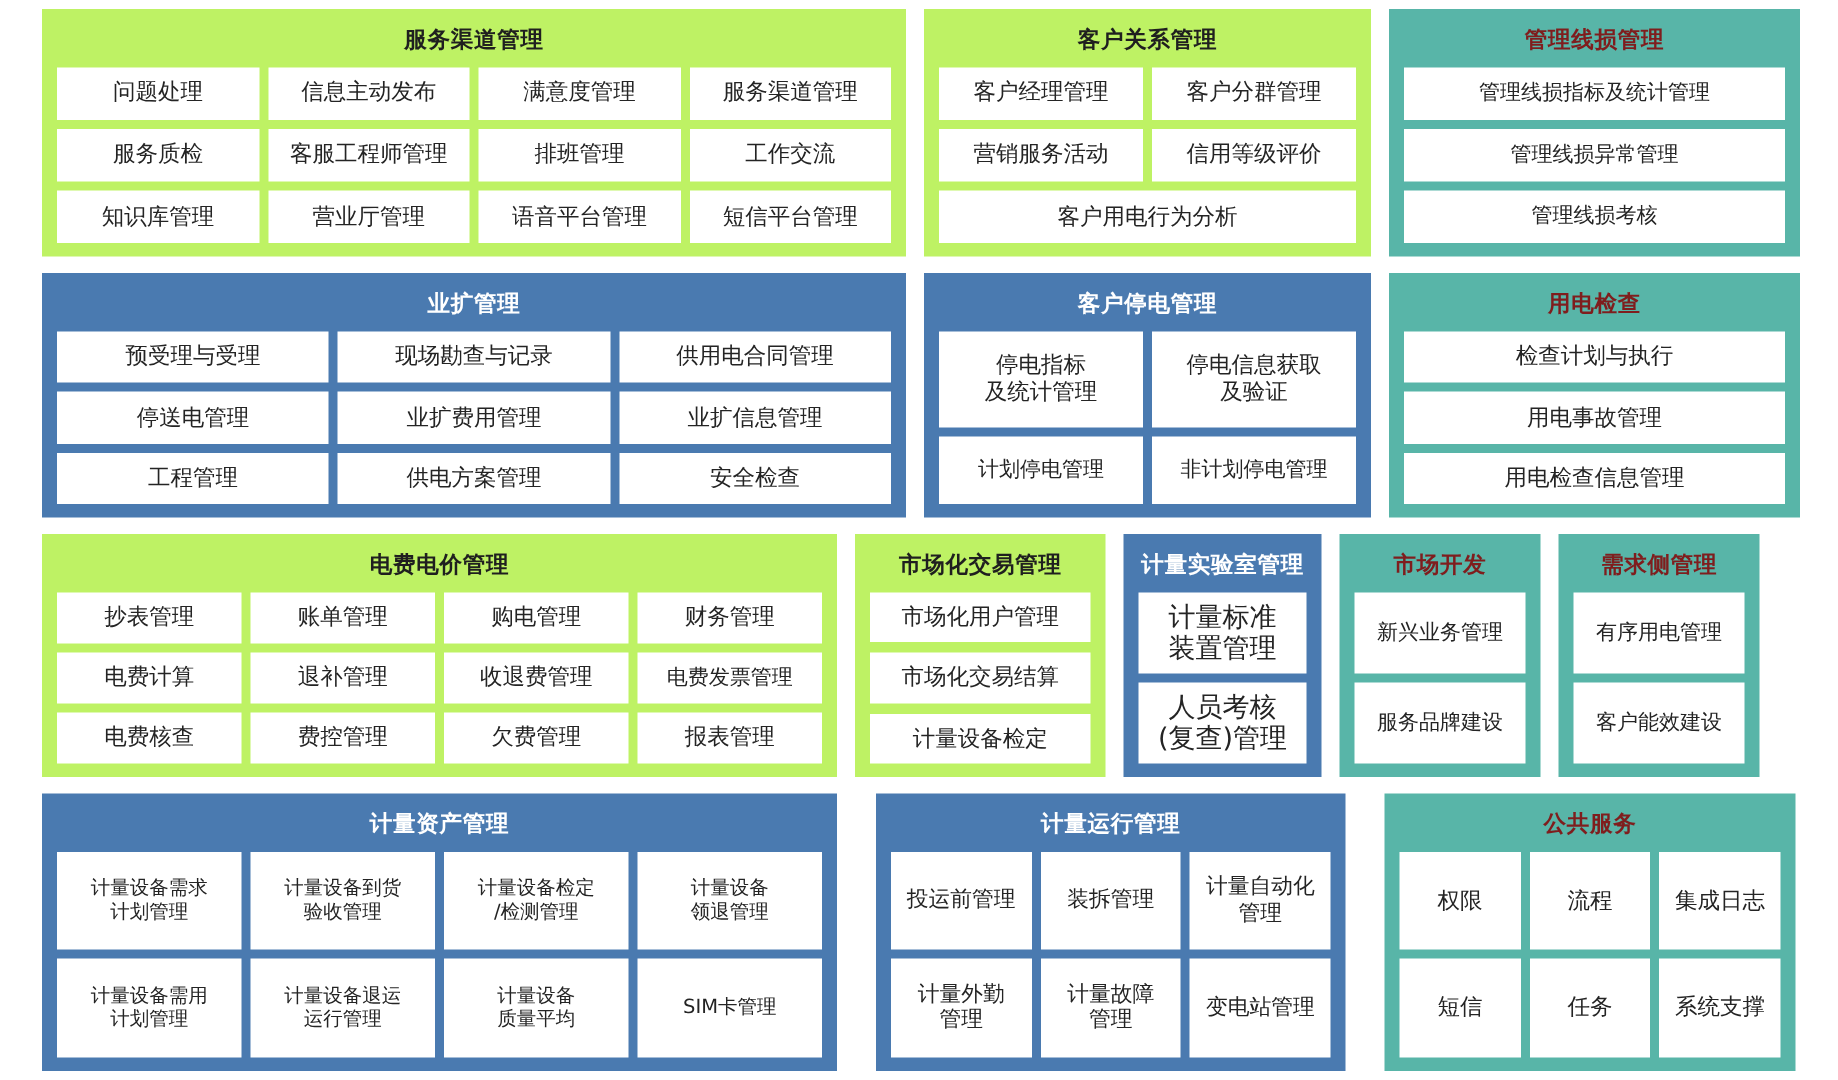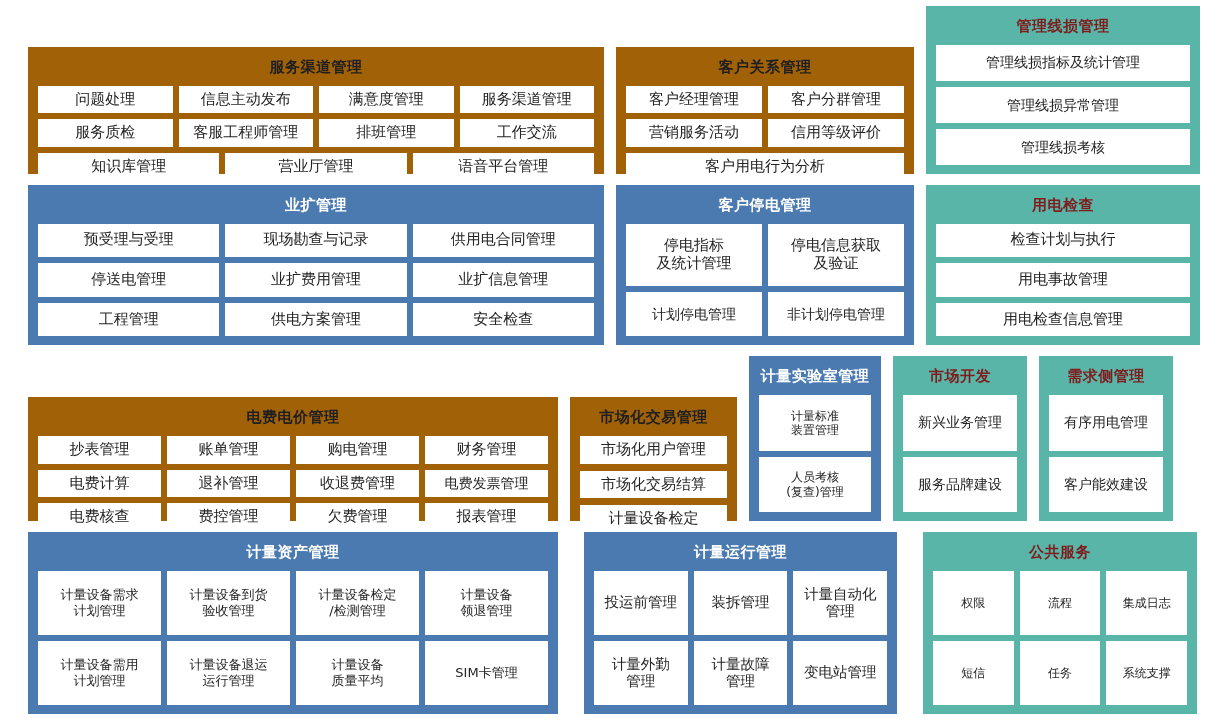--- a/index.html
+++ b/index.html
@@ -17,21 +17,21 @@
     display:flex;flex-direction:column;
     gap:11px;
   }
   .row{display:flex;gap:12px;align-items:stretch;}
 
   .panel{
     box-sizing:border-box;
     display:flex;flex-direction:column;
     padding:7px 10px 9px 10px;
   }
-  .panel.light{background:#a16207;margin-top:41px;}
+  .panel.light{background:#bef264;}
   .panel.blue{background:#4a7ab0;}
   .panel.teal{background:#58b5a8;}
 
   .panel-title{
     text-align:center;
     font-weight:bold;
     font-size:15px;
     line-height:1.5;
     padding:2px 0 7px 0;
     letter-spacing:.5px;
@@ -77,30 +77,30 @@
   
   .r3{height:165px;}
   .r3 .p-tariff{flex:0 0 530px;}
   .r3 .p-market{flex:0 0 167px;}
   .r3 .p-lab{flex:0 0 132px;}
   .r3 .p-dev{flex:0 0 134px;}
   .r3 .p-demand{flex:0 0 134px;}
 
   .p-market .grid{gap:7px;}
   .p-market .cell{font-size:15px;}
-  .p-lab .cell{font-size:12px;}
+  .p-lab .cell{font-size:18px;}
 
   
   .r4{height:188px;gap:26px;}
   .r4 .p-asset{flex:0 0 530px;}
   .r4 .p-oper{flex:0 0 313px;}
   .r4 .p-pub{flex:0 0 274px;}
   .p-asset .cell{font-size:13px;line-height:1.2;}
   .p-oper .cell{font-size:14.5px;line-height:1.2;}
-  .p-pub .cell{font-size:12px;}
+  .p-pub .cell{font-size:15px;}
 </style>
 </head>
 <body>
 
 <div id="board">
 
   <div class="row r1">
     <div class="panel light p-service">
       <div class="panel-title">服务渠道管理</div>
       <div class="grid">
@@ -113,20 +113,21 @@
         <div class="grid-row">
           <div class="cell">服务质检</div>
           <div class="cell">客服工程师管理</div>
           <div class="cell">排班管理</div>
           <div class="cell">工作交流</div>
         </div>
         <div class="grid-row">
           <div class="cell">知识库管理</div>
           <div class="cell">营业厅管理</div>
           <div class="cell">语音平台管理</div>
+          <div class="cell">短信平台管理</div>
         </div>
       </div>
     </div>
 
     <div class="panel light p-crm">
       <div class="panel-title">客户关系管理</div>
       <div class="grid">
         <div class="grid-row">
           <div class="cell">客户经理管理</div>
           <div class="cell">客户分群管理</div>

